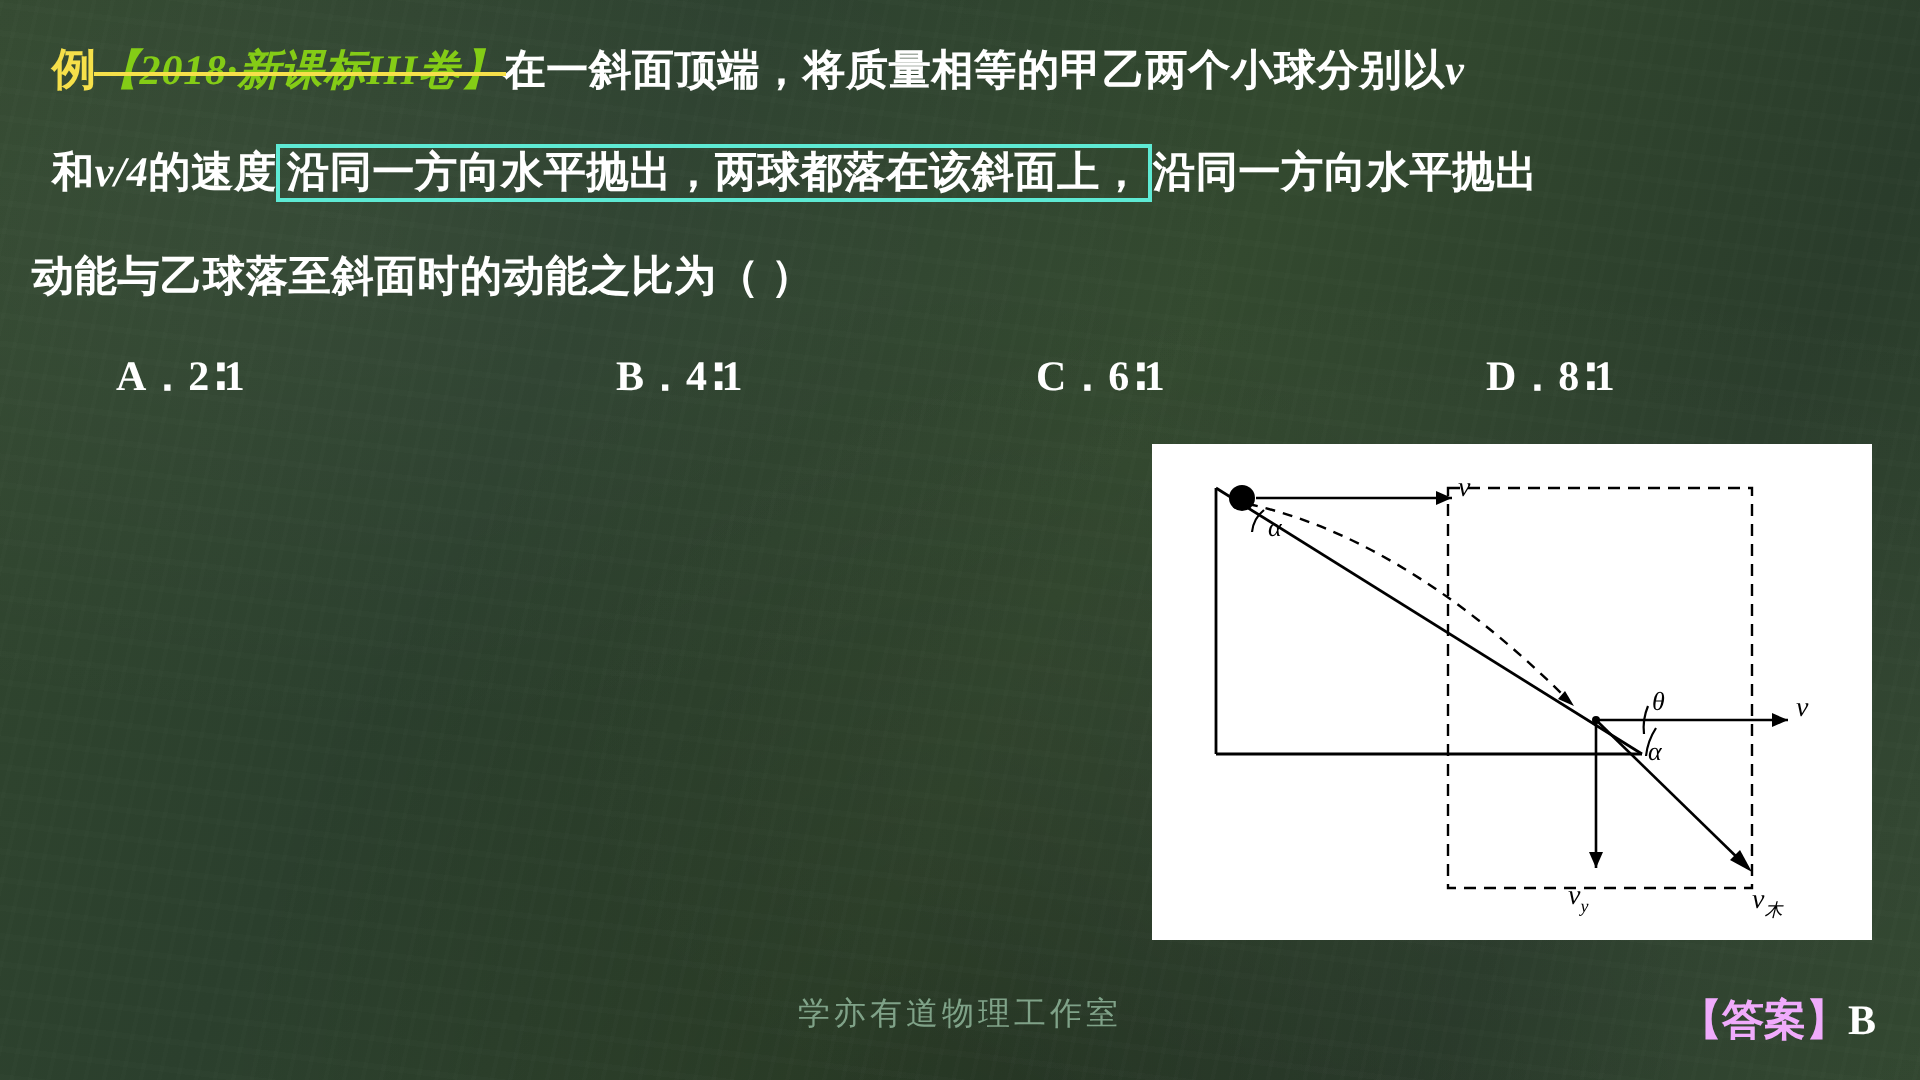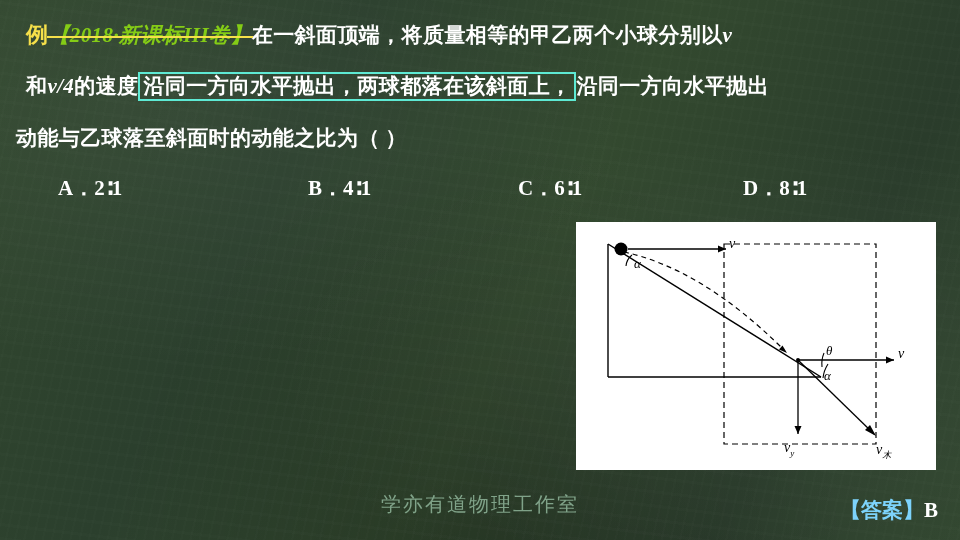--- a/index.html
+++ b/index.html
@@ -73,29 +73,29 @@
 
   
   .figure{
     position:absolute;left:576px;top:222px;width:360px;height:248px;
     background:#ffffff;
   }
   .figure svg{display:block;}
 
   .watermark{
     position:absolute;left:0;right:0;bottom:22px;
-    text-align:center;color:#8fb59a;font-size:20px;letter-spacing:2px;
+    text-align:center;color:#8fb59a;font-size:16px;letter-spacing:2px;
     font-family:Liberation Mono, monospace;
     opacity:.85;
   }
   .answer{
     position:absolute;right:22px;bottom:16px;
     color:#ffffff;font-size:21px;font-weight:bold;white-space:nowrap;
   }
-  .answer .abox{color:#7dd3fc;margin-top:28px;}
+  .answer .abox{color:#f0abfc;margin-top:28px;}
 </style>
 </head>
 <body>
 
 <div id="board"></div>
 
 <div class="content">
 
   <div class="line l1">
     <span class="tag-ex">例</span><span class="yellow-ital strike-wrap">【2018·新课标III卷】</span><span>在一斜面顶端，将质量相等的甲乙两个小球分别以</span><span class="ital">v</span>

